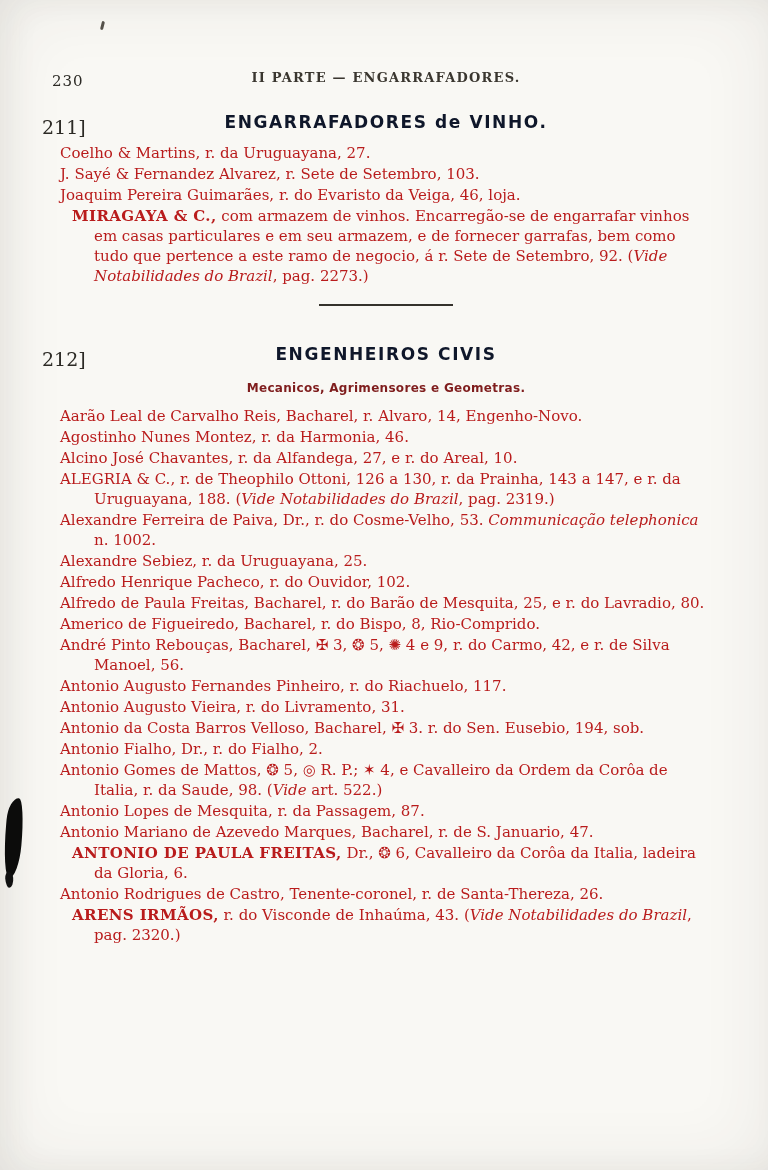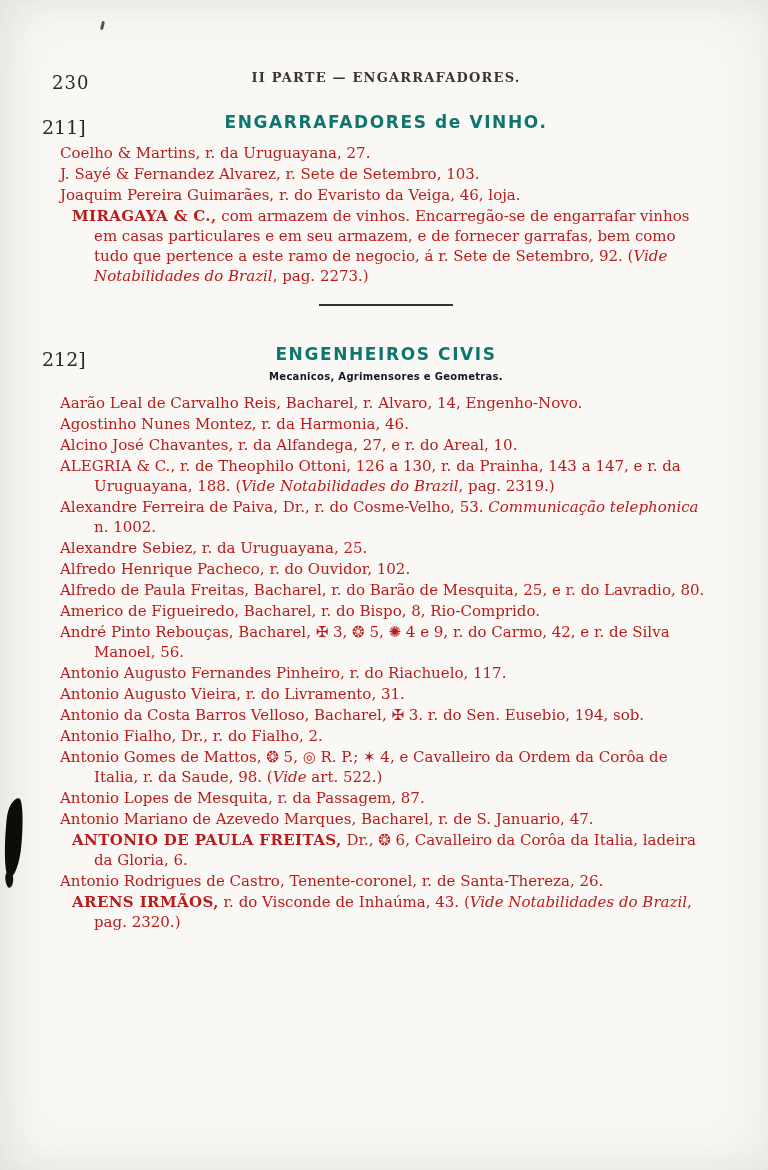--- a/index.html
+++ b/index.html
@@ -7,34 +7,34 @@
     width: 768px; height: 1170px;
     background: #f9f8f4;
     position: relative; overflow: hidden;
     font-family: "DejaVu Serif", "DejaVu Sans", serif;
     color: #2c2a25;
     box-shadow: inset 0 0 70px rgba(60,55,45,0.08), inset 12px 0 30px rgba(60,55,45,0.05);
   }
   .content { padding: 70px 56px 0 60px; position: relative; }
 
   .running-head { position: relative; height: 22px; margin-bottom: 20px; }
-  .pagenum { position: absolute; left: -8px; top: 2px; font-size: 18px; letter-spacing: 1px; }
+  .pagenum { position: absolute; left: -8px; top: 2px; font-size: 15px; letter-spacing: 1px; }
   .runtitle { display: block; text-align: center; font-size: 13px; font-weight: bold; letter-spacing: 1.2px; color: #3a362f; }
 
   .sec-head { position: relative; text-align: center; }
   .sec-num { position: absolute; left: -18px; top: 4px; font-size: 19px; color: #2c2a25; }
   .sec-title {
     display: inline-block; margin: 0;
     font-family: "DejaVu Sans", sans-serif;
-    font-weight: bold; font-size: 17px; letter-spacing: 1.6px; color: #0f766e;
+    font-weight: bold; font-size: 17px; letter-spacing: 1.6px; color: #0f172a;
   }
   .sec-sub {
-    text-align: center; margin: 7px 0 0;
+    text-align: center; margin: 17px 0 0;
     font-family: "DejaVu Sans", sans-serif;
-    font-size: 10px; font-weight: bold; letter-spacing: 0.3px; color: #0f172a;
+    font-size: 12px; font-weight: bold; letter-spacing: 0.3px; color: #7f1d1d;
   }
 
   .entries { margin-top: 11px; }
   .entry {
     margin: 0 0 1px; padding-left: 34px; text-indent: -34px;
     font-size: 15px; line-height: 20px; color: #b91c1c;
   }
   .entry .it { font-style: italic; }
   .entry .bd { font-weight: bold; letter-spacing: 0.4px; margin-left: 12px; }
 

